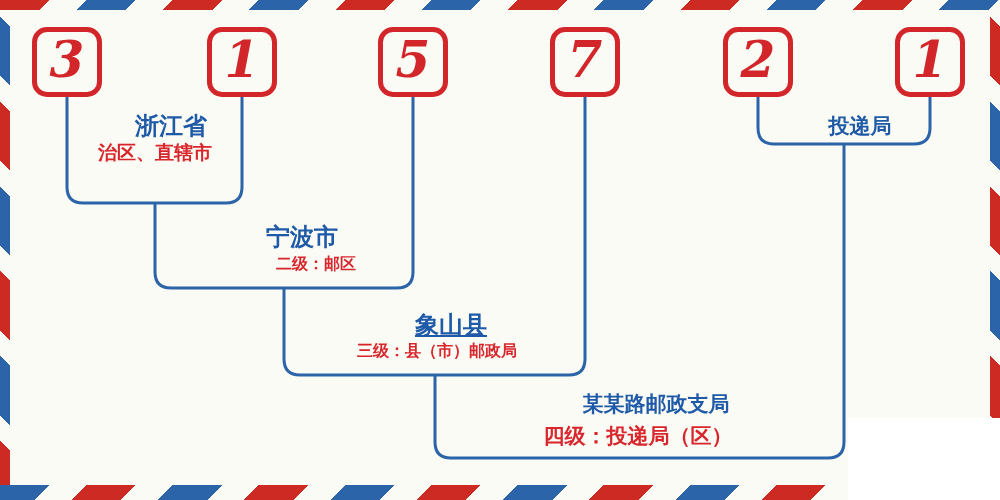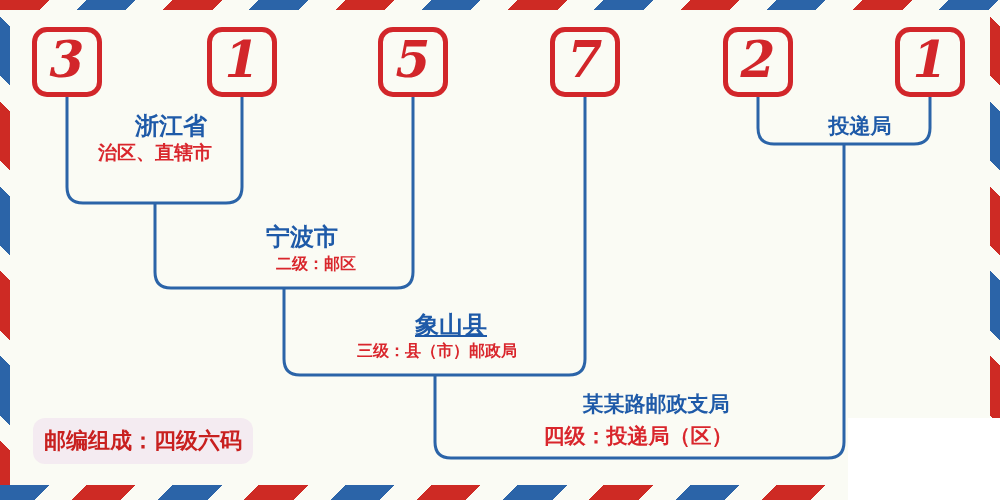--- a/index.html
+++ b/index.html
@@ -106,17 +106,14 @@
 
   <div class="lbl lbl-blue l2-name">宁波市</div>
   <div class="lbl lbl-red l2-desc">二级：邮区</div>
 
   <div class="lbl lbl-blue l3-name">象山县</div>
   <div class="lbl lbl-red l3-desc">三级：县（市）邮政局</div>
 
   <div class="lbl lbl-blue l4-name">某某路邮政支局</div>
   <div class="lbl lbl-red l4-desc">四级：投递局（区）</div>
 
-  <div class="badge">
-    <span>邮编组成：四级六码</span>
-  </div>
 
 </div>
 
 </body></html>

